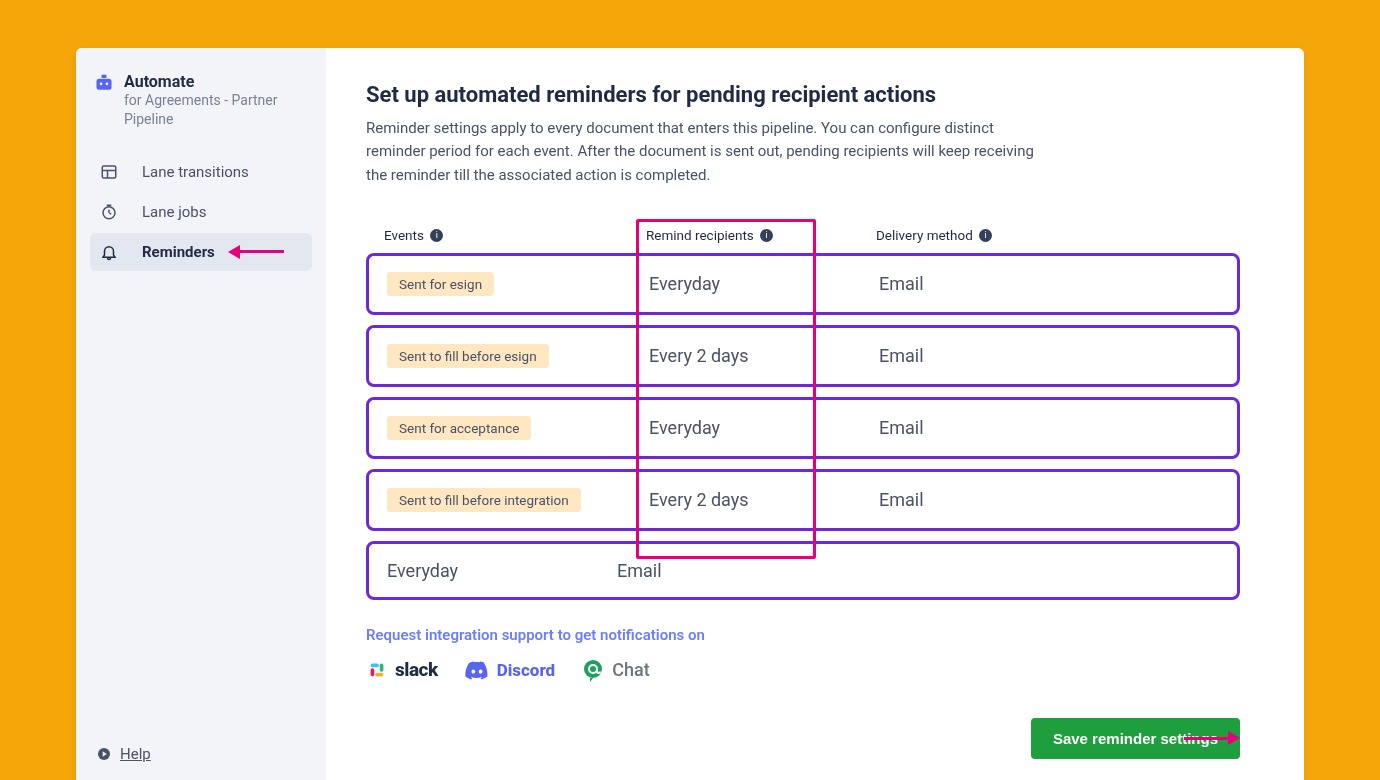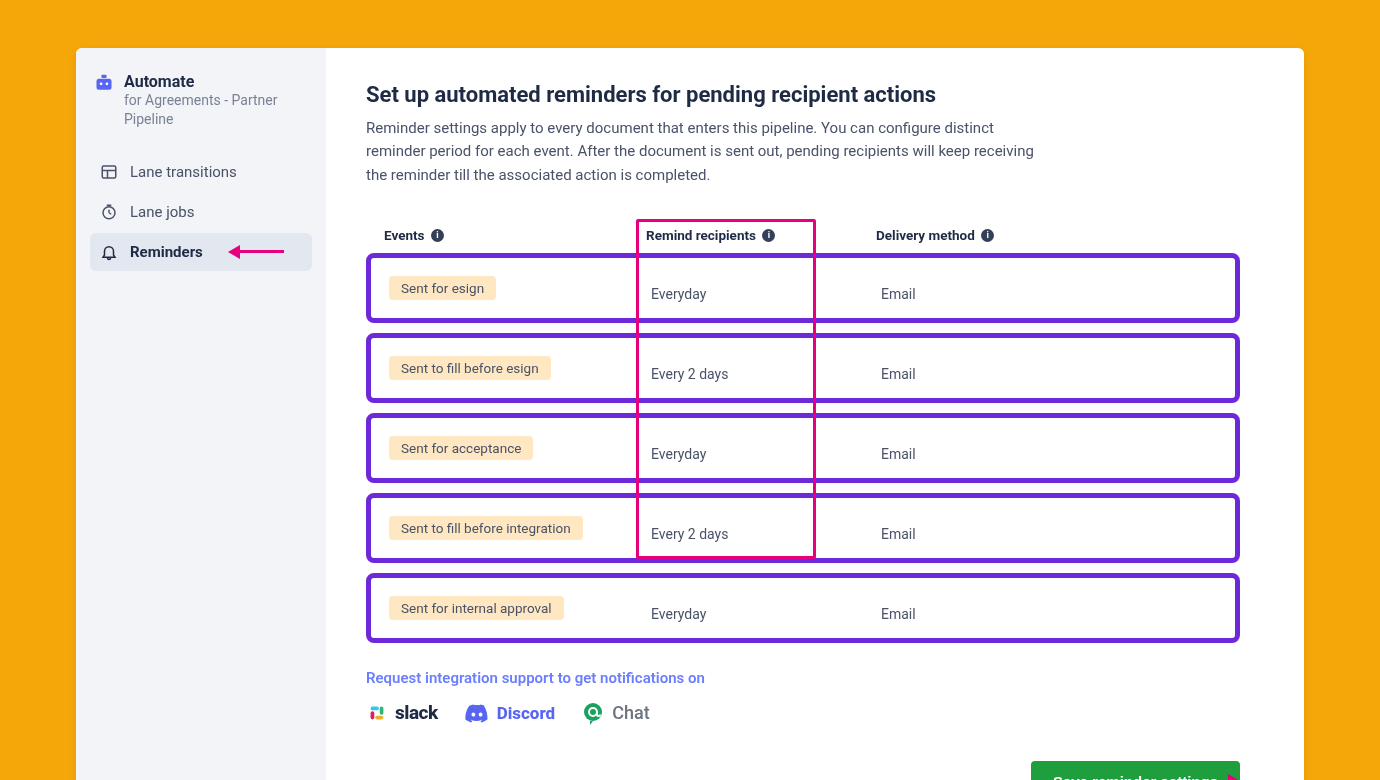--- a/index.html
+++ b/index.html
@@ -57,21 +57,21 @@
   }
   .nav {
     margin-top: 6px;
     display: flex;
     flex-direction: column;
     gap: 2px;
   }
   .nav-item {
     display: flex;
     align-items: center;
-    gap: 12px;
+    gap: 24px;
     padding: 10px 10px;
     border-radius: 6px;
     color: #4a5269;
     font-size: 15px;
     cursor: pointer;
   }
   .nav-item.active {
     background: #e3e7ef;
     font-weight: 700;
     color: #1f2a44;
@@ -110,21 +110,21 @@
     margin-bottom: 26px;
   }
   .table {
     width: 100%;
     position: relative;
   }
   .thead {
     display: flex;
     padding: 0 18px 10px 18px;
     font-size: 13.5px;
-    font-weight: 700;
+    font-weight: 400;
     color: #1f2a44;
     margin-top: 40px;
   }
   .col-event { flex: 0 0 262px; }
   .col-remind { flex: 0 0 230px; }
   .col-delivery { flex: 1; }
   .info-icon {
     display: inline-flex;
     vertical-align: middle;
     width: 13px; height: 13px;
@@ -135,37 +135,36 @@
     justify-content: center;
     font-size: 9px;
     margin-left: 3px;
     position: relative;
     top: -1px;
   }
   .trow {
     display: flex;
     align-items: center;
     padding: 16px 18px;
-    border: 5px solid #6d28d9;
+    border: 3px solid #6d28d9;
     border-radius: 8px;
     margin-bottom: 10px;
     background: #fff;
   }
   .event-badge {
     display: inline-block;
     background: #ffe7c2;
     color: #4a5269;
     font-size: 13.5px;
     padding: 4px 12px;
     border-radius: 4px;
   }
   .cell-text {
-    font-size: 14px;
-    color: #4a5269;
-    margin-top: 12px;
+    font-size: 18px;
+    color: #4a5269;
   }
   .highlight-box {
     position: absolute;
     border: 3px solid #e6007e;
     border-radius: 2px;
     pointer-events: none;
     left: 270px;
     top: -8px;
     width: 180px;
     height: 340px;
@@ -329,21 +328,20 @@
         <div class="col-event"><span class="event-badge">Sent for acceptance</span></div>
         <div class="col-remind cell-text">Everyday</div>
         <div class="col-delivery cell-text">Email</div>
       </div>
       <div class="trow">
         <div class="col-event"><span class="event-badge">Sent to fill before integration</span></div>
         <div class="col-remind cell-text">Every 2 days</div>
         <div class="col-delivery cell-text">Email</div>
       </div>
       <div class="trow">
-        <div class="col-event"><span class="event-badge">Sent for internal approval</span></div>
         <div class="col-remind cell-text">Everyday</div>
         <div class="col-delivery cell-text">Email</div>
       </div>
 
       <div class="highlight-box"></div>
     </div>
 
     <div class="integration">
       <div class="integration-title">Request integration support to get notifications on</div>
       <div class="integration-logos">

